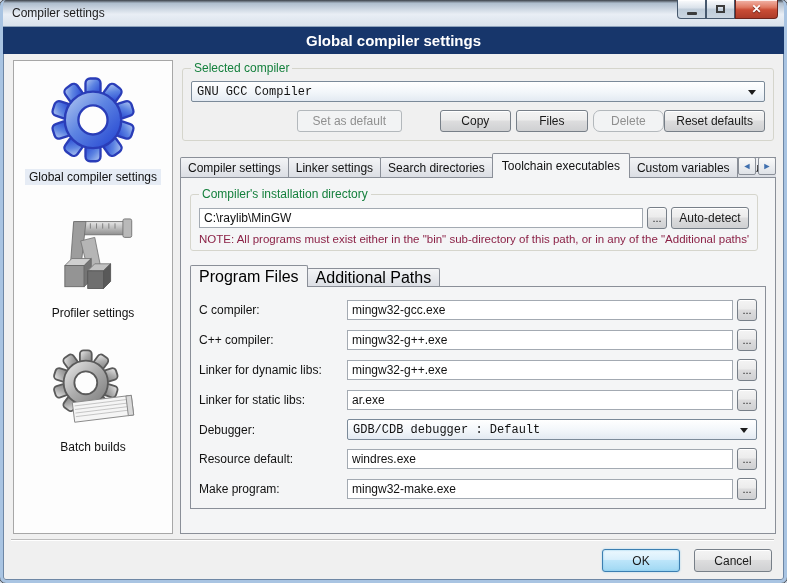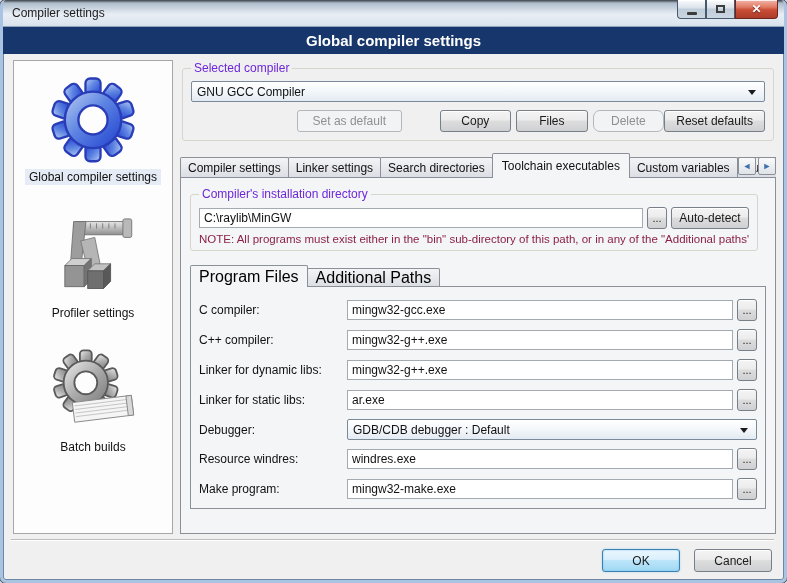--- a/index.html
+++ b/index.html
@@ -46,42 +46,42 @@
     flex:0 0 160px; background:#fdfdfd; border:1px solid #a7a7a7;
     display:flex; flex-direction:column; align-items:center; padding-top:10px;
   }
   .side-item{ display:flex; flex-direction:column; align-items:center; margin-bottom:24px; cursor:default;}
   .side-label{ font-size:12px; color:#111; margin-top:4px; padding:1px 4px; }
   .side-item.selected .side-label{ background:#e6ecf5; }
   .main{ flex:1 1 auto; display:flex; flex-direction:column; min-width:0; }
   
   .gbox{ position:relative; border:1px solid #d5d5cc; border-radius:3px; }
   .gbox > .glegend{
-    position:absolute; top:-8px; left:8px; font-size:12px; padding:0 3px; color:#6d28d9;
+    position:absolute; top:-8px; left:8px; font-size:12px; padding:0 3px; color:#15803d;
   }
   .gbox.on-dialog > .glegend{ background:#f0f0f0; }
   .gbox.on-panel > .glegend{ background:#f4f5f6; }
   
   .btn{
     font-family:"Liberation Sans", sans-serif; font-size:12px; color:#1a1a1a;
     height:22px; border:1px solid #777f88; border-radius:3px; padding:0 10px;
     background:linear-gradient(#f4f4f4,#ececec 45%,#ddddde 50%,#cfd0d2);
     box-shadow: inset 0 1px 0 #fff; cursor:default; white-space:nowrap;
   }
   .btn.disabled{ color:#8f8f8f; border-color:#b3b8bc; background:#f2f3f4; box-shadow:none; }
   .btn.default{
     border-color:#3c7fb1;
     background:linear-gradient(#ecf8fe,#d8effc 45%,#bce5fa 50%,#a0d8f3);
     box-shadow: inset 0 0 2px #7cc1e8, 0 0 2px #9fd0ec;
   }
   .combo{
     position:relative; height:21px; border:1px solid #7b8a99; border-radius:2px;
     background:linear-gradient(#ffffff,#f2f6fa 55%,#e3eaf2);
     display:flex; align-items:center; padding:0 22px 0 5px; font-size:12px; color:#111;
-    cursor:default; overflow:hidden; white-space:nowrap;
+    cursor:default; overflow:hidden; white-space:nowrap;font-family:Liberation Mono, monospace;
   }
   .combo::after{
     content:""; position:absolute; right:8px; top:8px;
     border-left:4px solid transparent; border-right:4px solid transparent;
     border-top:5px solid #1c1c1c;
   }
   .tin{
     height:20px; border:1px solid #a3aab2; background:#fff; padding:0 4px;
     font-family:"Liberation Sans", sans-serif; font-size:12px; color:#111; width:100%;
   }
@@ -381,21 +381,21 @@
           </div>
 
           <div class="frow">
             <span class="flabel">Debugger:</span>
             <div class="combo">
               <span>GDB/CDB debugger : Default</span>
             </div>
           </div>
 
           <div class="frow">
-            <span class="flabel">Resource windres:</span>
+            <span class="flabel">Resource default:</span>
             <input class="tin" type="text" value="windres.exe" style="">
             <button class="btn dots">...</button>
           </div>
 
           <div class="frow">
             <span class="flabel">Make program:</span>
             <input class="tin" type="text" value="mingw32-make.exe" style="">
             <button class="btn dots">...</button>
           </div>
 

